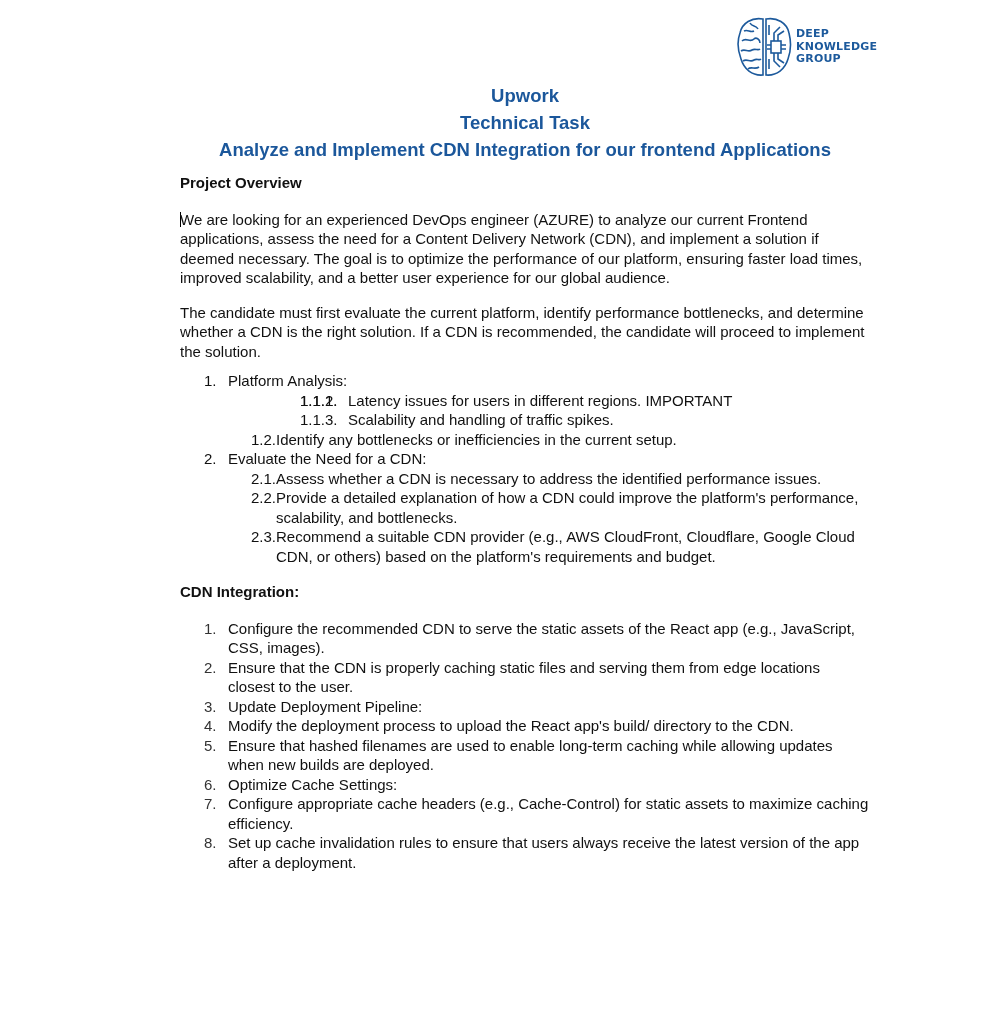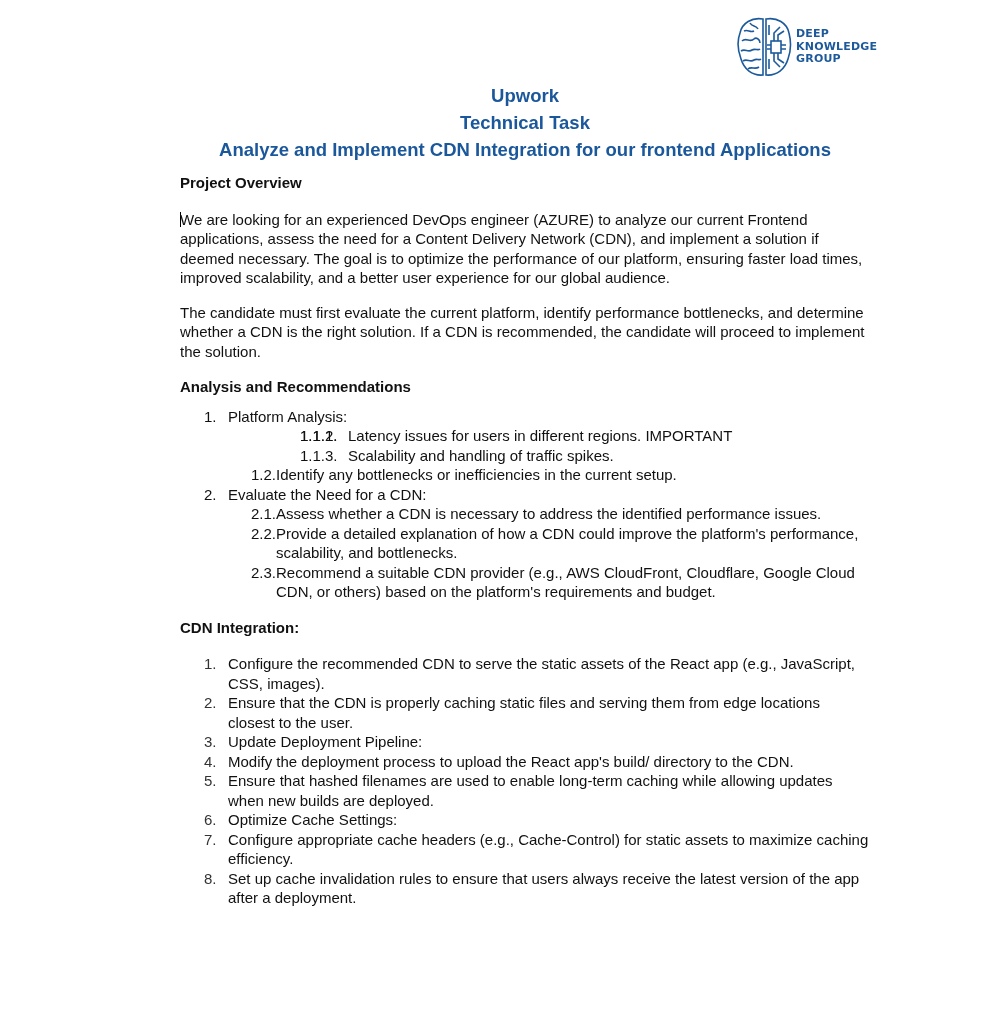--- a/index.html
+++ b/index.html
@@ -53,21 +53,20 @@
   <div class="title-line">Technical Task</div>
   <div class="title-line">Analyze and Implement CDN Integration for our frontend Applications</div>
 </div>
 
 <div class="content">
   <p class="h">Project Overview</p>
   <p style="margin-top:17px"><span class="cursor"></span><span>We are looking for an experienced DevOps engineer (AZURE) to analyze our current Frontend applications, assess the need for a Content Delivery Network (CDN), and implement a solution if deemed necessary. The goal is to optimize the performance of our platform, ensuring faster load times, improved scalability, and a better user experience for our global audience.</span></p>
 
   <p style="margin-top:15px">The candidate must first evaluate the current platform, identify performance bottlenecks, and determine whether a CDN is the right solution. If a CDN is recommended, the candidate will proceed to implement the solution.</p>
 
-  <p class="h" style="margin-top:16px">Analysis and Recommendations</p>
 
   <div style="margin-top:10px">
     <div class="li l1"><span class="num">1.</span><span>Platform Analysis:</span></div>
     <div class="li l3"><span class="num">1.1.1.</span></div>
     <div class="li l3"><span class="num">1.1.2.</span><span>Latency issues for users in different regions. IMPORTANT</span></div>
     <div class="li l3"><span class="num">1.1.3.</span><span>Scalability and handling of traffic spikes.</span></div>
     <div class="li l2"><span class="num">1.2.</span><span>Identify any bottlenecks or inefficiencies in the current setup.</span></div>
     <div class="li l1"><span class="num">2.</span><span>Evaluate the Need for a CDN:</span></div>
     <div class="li l2"><span class="num">2.1.</span><span>Assess whether a CDN is necessary to address the identified performance issues.</span></div>
     <div class="li l2"><span class="num">2.2.</span><span>Provide a detailed explanation of how a CDN could improve the platform's performance, scalability, and bottlenecks.</span></div>

